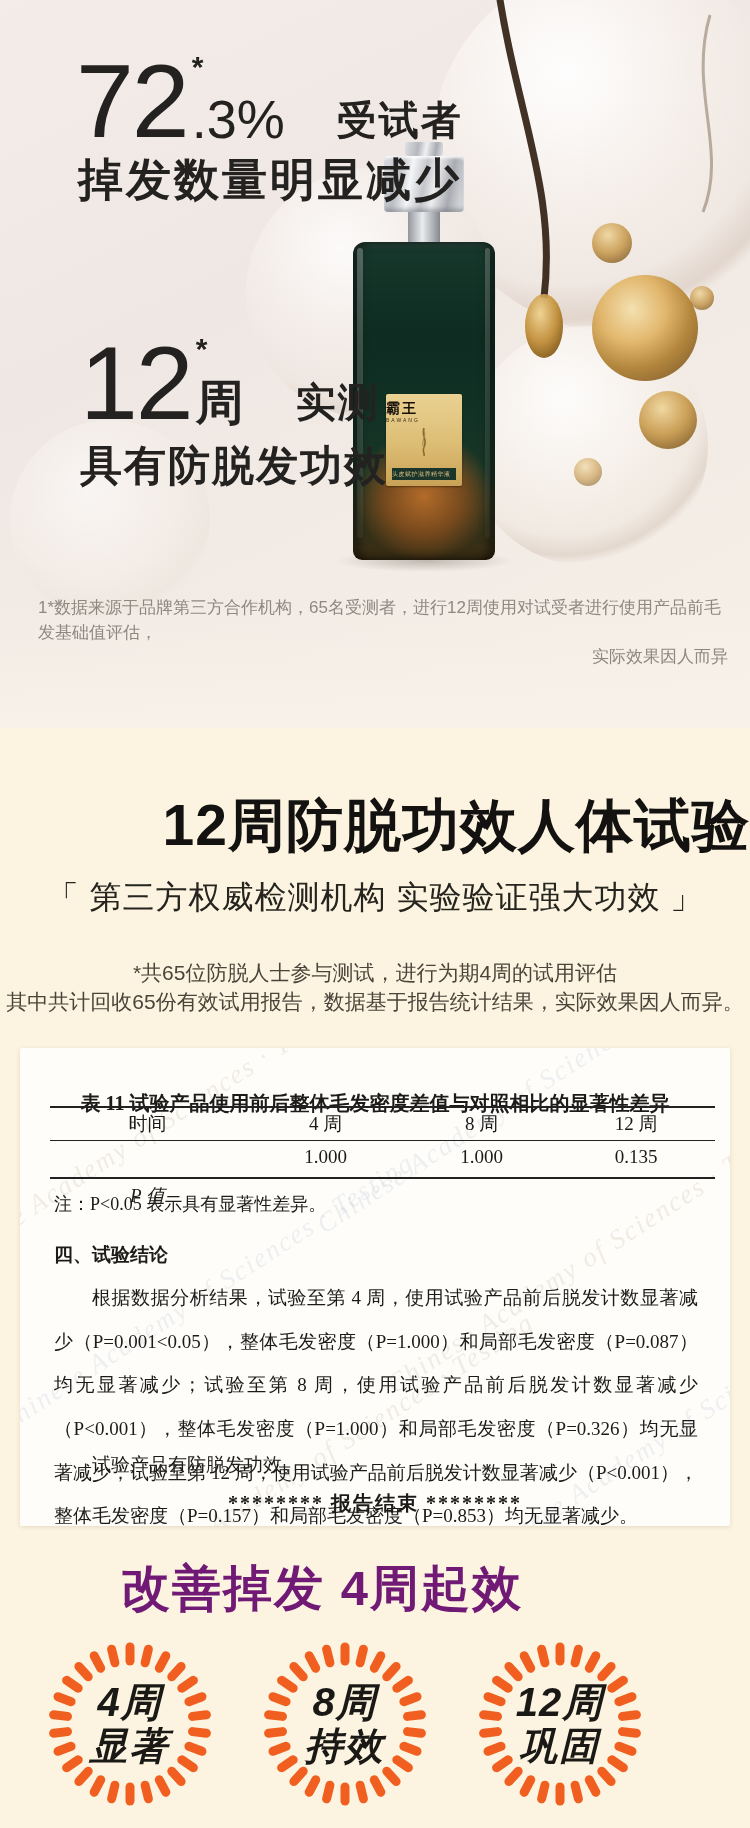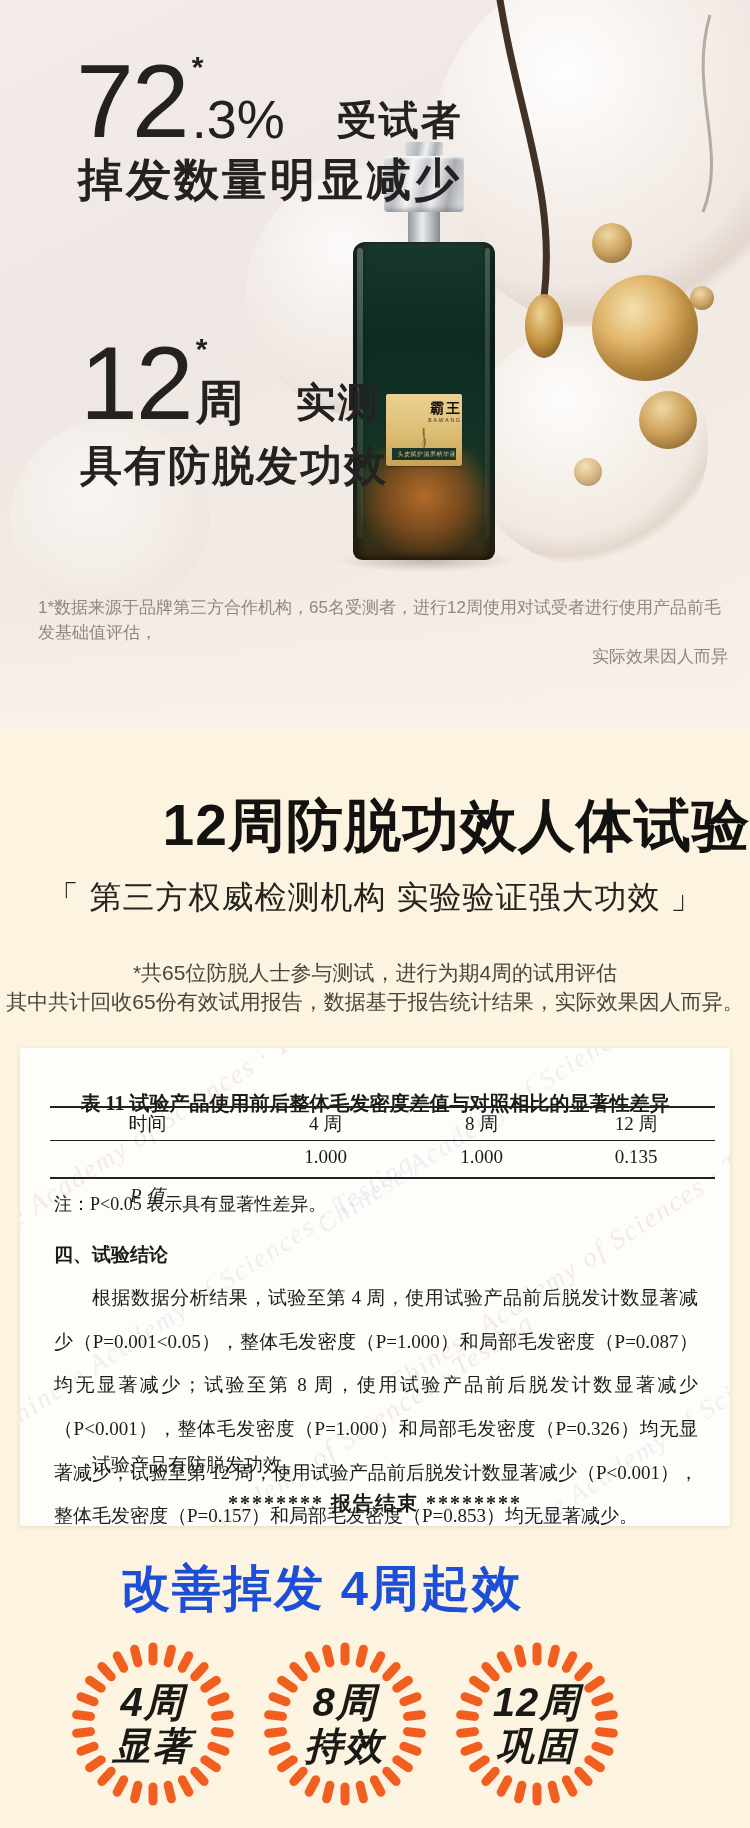--- a/index.html
+++ b/index.html
@@ -41,21 +41,21 @@
     background:
       radial-gradient(ellipse 62% 26% at 50% 80%,rgba(186,110,42,.95) 0%,rgba(136,79,29,.8) 45%,rgba(60,48,22,0) 78%),
       linear-gradient(180deg,#17382c 0%,#0e2c21 30%,#123226 55%,#1a3626 72%,#2e331c 84%,#3a2d14 100%);
     box-shadow:inset 6px 0 10px rgba(0,0,0,.5),inset -6px 0 10px rgba(0,0,0,.5),inset 0 4px 6px rgba(255,255,255,.12);}
   .bottle .body::before{content:"";position:absolute;left:4px;top:6px;width:6px;height:290px;border-radius:4px;
     background:linear-gradient(180deg,rgba(255,255,255,.28),rgba(255,255,255,.05));}
   .bottle .body::after{content:"";position:absolute;right:5px;top:6px;width:5px;height:290px;border-radius:4px;
     background:linear-gradient(180deg,rgba(255,255,255,.22),rgba(255,255,255,.04));}
   .bottle .shadow{position:absolute;left:-18px;top:408px;width:180px;height:22px;border-radius:50%;
     background:radial-gradient(ellipse,rgba(60,50,40,.28) 0%,rgba(60,50,40,0) 70%);}
-  .label{position:absolute;left:33px;top:152px;width:76px;height:72px;border-radius:2px;text-align:right;
+  .label{position:absolute;left:33px;top:152px;width:76px;height:92px;border-radius:2px;text-align:left;
     background:linear-gradient(180deg,#ead193 0%,#dcbd74 55%,#c8a155 100%);
     box-shadow:0 1px 2px rgba(0,0,0,.4);padding-top:7px;}
   .label .brand{font-size:14px;font-weight:800;color:#17100a;letter-spacing:2px;line-height:1;}
   .label .brand-en{font-size:5px;color:#3a2c14;letter-spacing:2px;margin-top:2px;}
   .label .wisp{margin:4px auto 0;display:block;}
   .label .product-band{position:absolute;left:6px;bottom:6px;width:64px;height:12px;background:#1b352a;
     color:#d9bf82;font-size:6px;line-height:12px;letter-spacing:.5px;}
 
   
   .stat{position:absolute;z-index:4;display:flex;align-items:flex-end;color:#232220;}
@@ -108,22 +108,22 @@
   .p-italic{font-style:italic;margin-top:37px;}
   .table-note{position:absolute;left:34px;top:144px;font-size:18px;}
   .concl-head{position:absolute;left:34px;top:194px;font-size:19px;font-weight:700;}
   .report-para{position:absolute;left:34px;top:228px;width:644px;font-size:19px;line-height:2.3;
     text-align:justify;text-indent:2em;}
   .report-para2{position:absolute;left:34px;top:404px;width:644px;font-size:19px;text-indent:2em;}
   .report-end{position:absolute;left:0;top:442px;width:710px;text-align:center;font-size:20px;font-weight:700;letter-spacing:2px;}
 
   
   .improve-head{position:absolute;left:0;top:828px;width:644px;text-align:center;
-    font-size:49px;font-weight:800;letter-spacing:2px;color:#1d4ed8;}
-  .badges{position:absolute;left:0;top:906px;width:689px;display:flex;justify-content:center;gap:24px;}
+    font-size:49px;font-weight:800;letter-spacing:2px;color:#701a75;}
+  .badges{position:absolute;left:0;top:906px;width:689px;display:flex;justify-content:center;gap:47px;}
   .badge{position:relative;width:168px;height:180px;}
   .badge svg.ring{position:absolute;left:0;top:6px;}
   svg.ring line{stroke:var(--accent-orange,#f05f1f);stroke-width:9;stroke-linecap:round;}
   .badge-text{position:absolute;left:0;top:6px;width:168px;height:168px;display:flex;flex-direction:column;
     align-items:center;justify-content:center;font-style:italic;font-weight:800;color:#1a1916;line-height:1.12;}
   .badge-text .l1{font-size:40px;letter-spacing:1px;}
   .badge-text .l2{font-size:38px;letter-spacing:2px;}
 </style>
 </head>
 <body>

